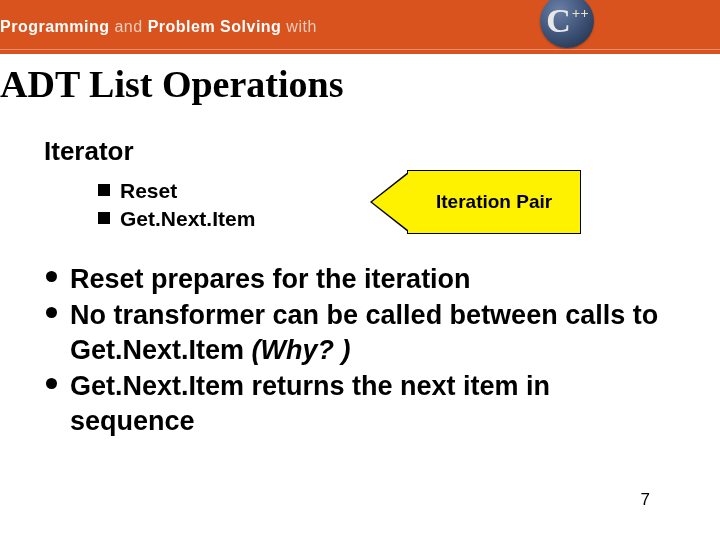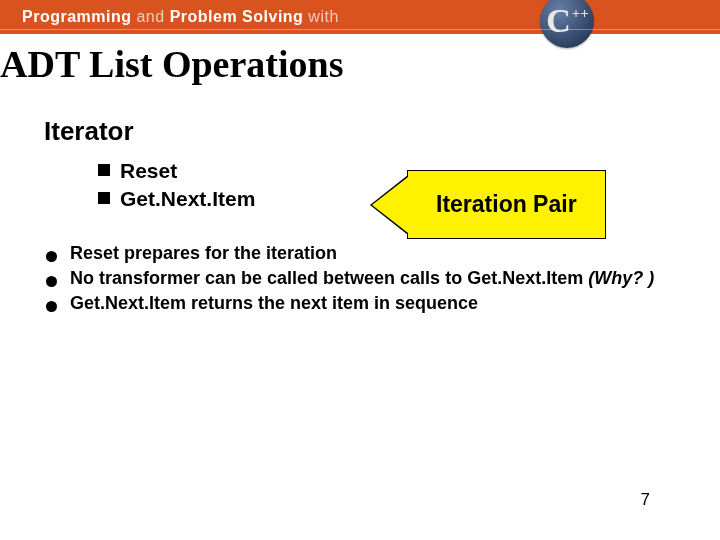--- a/index.html
+++ b/index.html
@@ -6,26 +6,25 @@
   body {
     width: 720px;
     height: 540px;
     background: #ffffff;
     font-family: Arial, Helvetica, sans-serif;
     position: relative;
     overflow: hidden;
   }
   .banner {
     width: 100%;
-    height: 34px;
+    height: 54px;
     background: #d9531e;
     position: relative;
     display: flex;
     align-items: center;
-    padding-left: 22px;
     color: #fff;
   }
   .banner-title {
     font-size: 16px;
     font-weight: bold;
     letter-spacing: 0.5px;
   }
   .banner-title .dim { color: #eecdbd; font-weight: normal; }
   .banner-title .bold { color: #fff; font-weight: bold; }
   .cpp-badge {
@@ -104,21 +103,21 @@
     position: absolute;
     top: 170px;
     left: 372px;
     display: flex;
     align-items: center;
   }
   .callout-box {
     background: #fff200;
     border: 1.5px solid #000;
     padding: 20px 28px;
-    font-size: 23px;
+    font-size: 19px;
     font-weight: bold;
     white-space: nowrap;
   }
   .callout-arrowhead {
     width: 0; height: 0;
     border-top: 28px solid transparent;
     border-bottom: 28px solid transparent;
     border-right: 36px solid #fff200;
     position: relative;
     margin-right: -1px;
@@ -132,21 +131,21 @@
     border-top: 30px solid transparent;
     border-bottom: 30px solid transparent;
     border-right: 38px solid #000;
     z-index: -1;
   }
   .bullet-list {
     list-style: none;
     margin-top: 8px;
   }
   .bullet-list li {
-    font-size: 18px;
+    font-size: 27px;
     font-weight: bold;
     line-height: 1.28;
     position: relative;
     padding-left: 26px;
     margin-bottom: 2px;
   }
   .bullet-list li::before {
     content: "";
     position: absolute;
     left: 2px;

